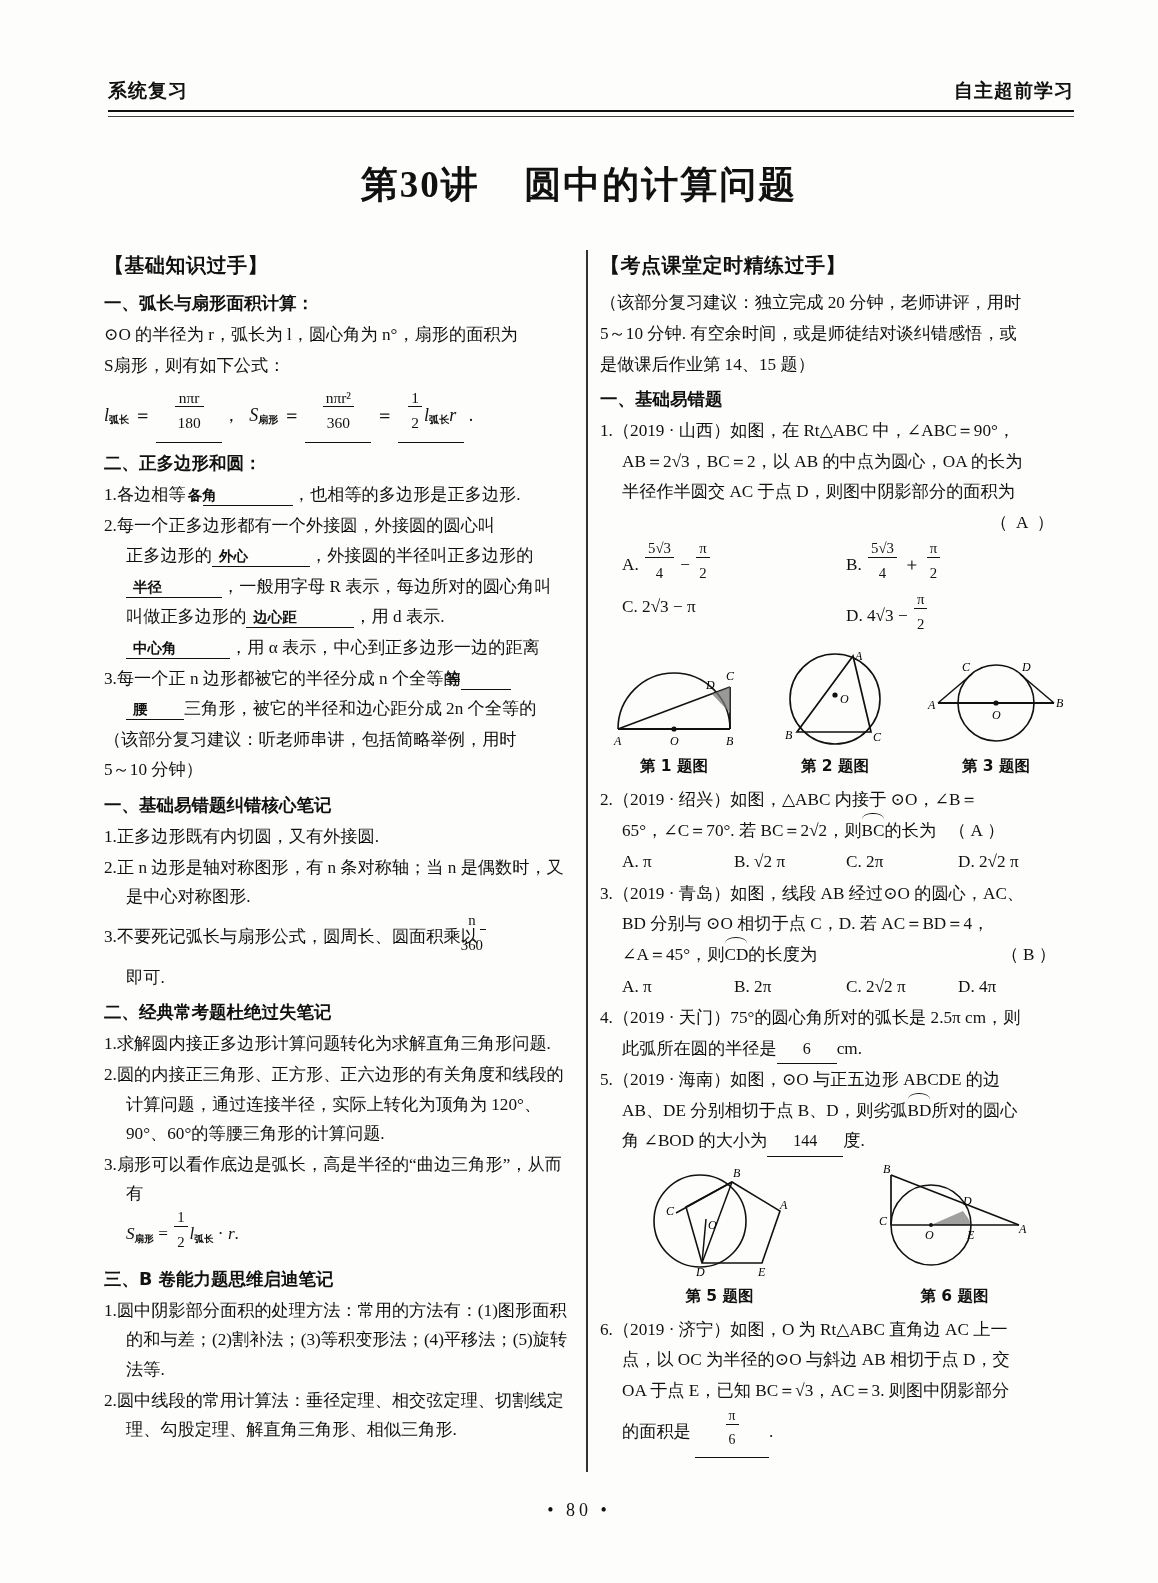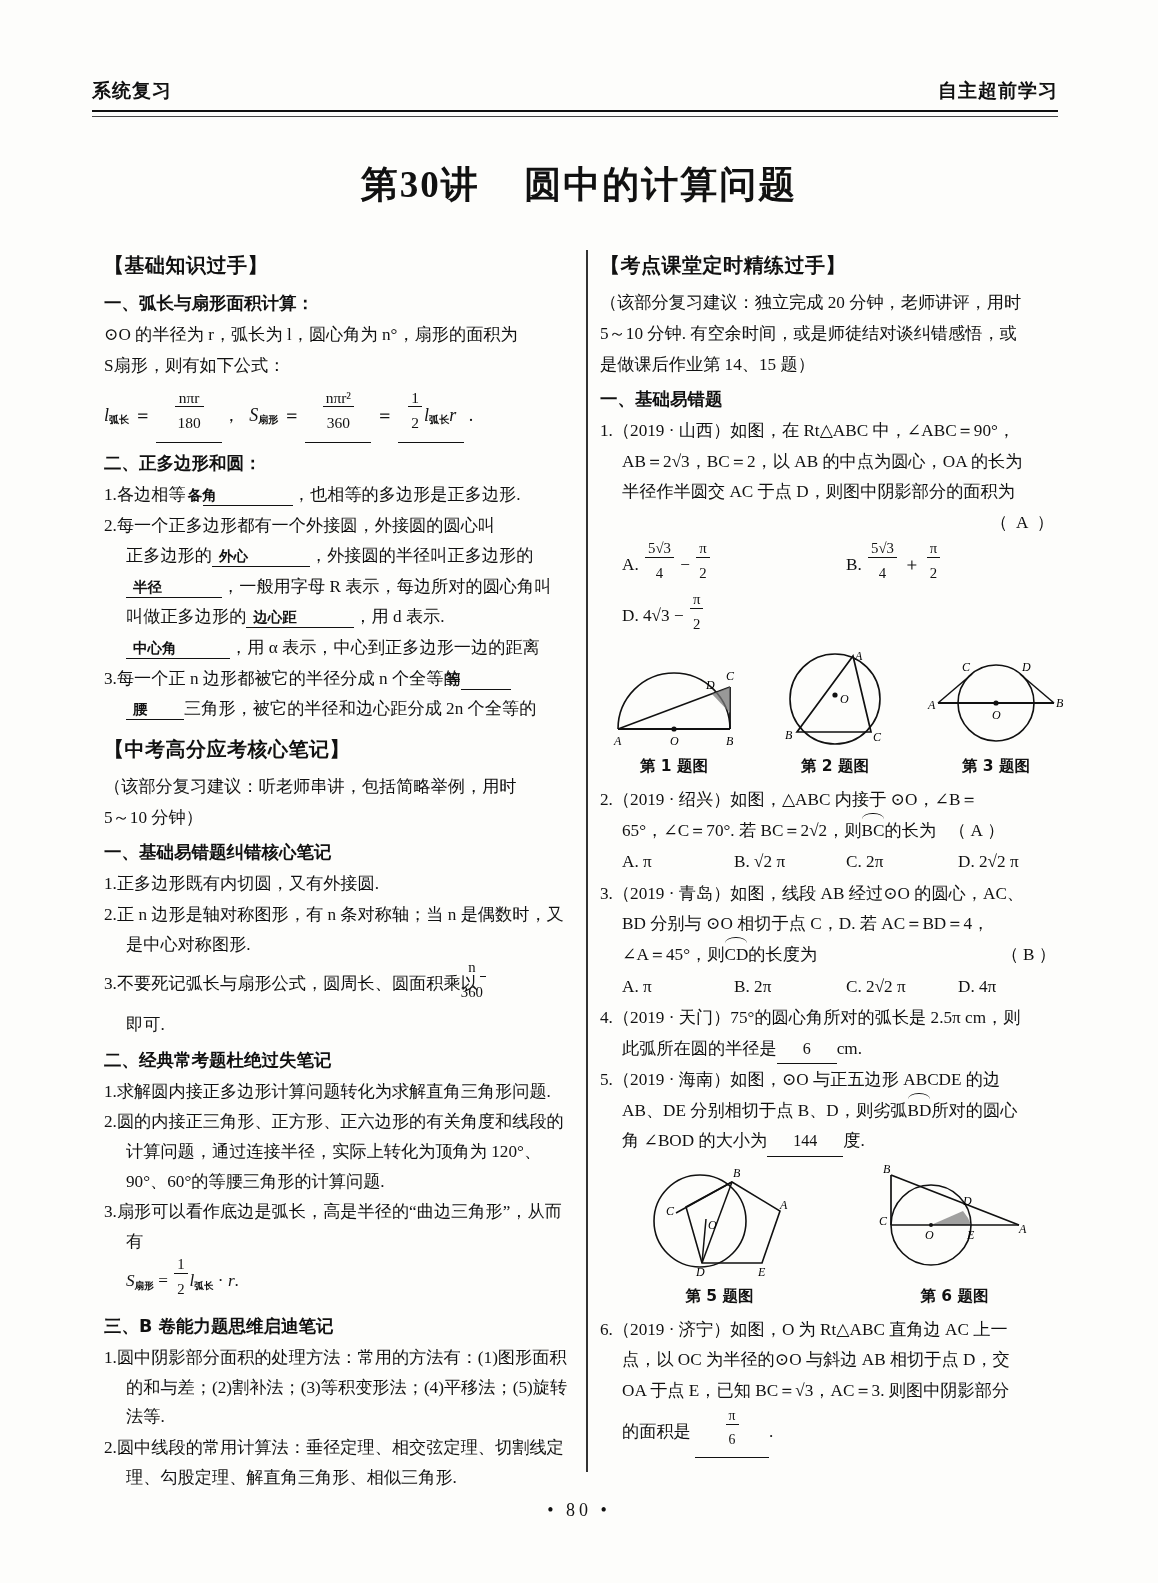--- a/index.html
+++ b/index.html
@@ -7,21 +7,21 @@
     width:1158px;height:1583px;
     background:#fdfdfb;
     font-family:"Liberation Serif","DejaVu Serif",serif;
     color:#111;
     position:relative;
     overflow:hidden;
   }
   .page{position:absolute;inset:0;}
 
   
-  .hdr{position:absolute;left:92px;top:78px;width:966px;height:40px;}
+  .hdr{position:absolute;left:108px;top:78px;width:966px;height:40px;}
   .hdr-left{position:absolute;left:0;top:0;font-family:"DejaVu Sans",sans-serif;font-weight:bold;font-size:19px;letter-spacing:1px;}
   .hdr-right{position:absolute;right:0;top:0;font-family:"DejaVu Sans",sans-serif;font-weight:bold;font-size:19px;letter-spacing:1px;}
   .hdr-rule{position:absolute;left:0;top:32px;width:966px;border-top:2.5px solid #111;}
   .hdr-rule2{position:absolute;left:0;top:38px;width:966px;border-top:1px solid #444;}
 
   
   .title{position:absolute;left:0;top:160px;width:1158px;text-align:center;
     font-family:"DejaVu Sans",sans-serif;font-weight:bold;font-size:37px;letter-spacing:2px;}
   .title .num{font-family:"Liberation Serif",serif;font-weight:bold;}
 
@@ -140,21 +140,20 @@
       <span class="blank" style="min-width:90px">中心角</span><span>，用 α 表示，中心到正多边形一边的距离</span>
     </p>
 
     <p class="ind">
       <span>3.</span><span>每一个正 n 边形都被它的半径分成 n 个全等的</span><span class="blank" style="min-width:36px">等</span>
     </p>
     <p class="ind2">
       <span class="blank" style="min-width:44px">腰</span><span>三角形，被它的半径和边心距分成 2n 个全等的</span>
     </p>
 
-    <h2 class="sec" style="margin-top:8px">【中考高分应考核心笔记】</h2>
     <p>（该部分复习建议：听老师串讲，包括简略举例，用时</p>
     <p>5～10 分钟）</p>
 
     <h3 class="sub">一、基础易错题纠错核心笔记</h3>
     <p class="ind">
       <span>1.</span><span>正多边形既有内切圆，又有外接圆.</span>
     </p>
     <p class="ind">
       <span>2.</span><span>正 n 边形是轴对称图形，有 n 条对称轴；当 n 是偶数时，又是中心对称图形.</span>
     </p>
@@ -211,20 +210,24 @@
         <span class="frac"><span class="t">π</span><span class="b">2</span></span>
       </div>
       <div>
         <span>B.</span>
         <span class="frac"><span class="t">5√3</span><span class="b">4</span></span>
         <span>＋</span>
         <span class="frac"><span class="t">π</span><span class="b">2</span></span>
       </div>
     </div>
     <div class="choices">
+      <div>
+        <span>C.</span>
+        <span>2√3 − π</span>
+      </div>
       <div>
         <span>D.</span>
         <span>4√3 −</span>
         <span class="frac"><span class="t">π</span><span class="b">2</span></span>
       </div>
     </div>
 
     <div class="figrow">
       <div class="figcell">
         <svg width="148" height="104" viewBox="0 0 148 104">

